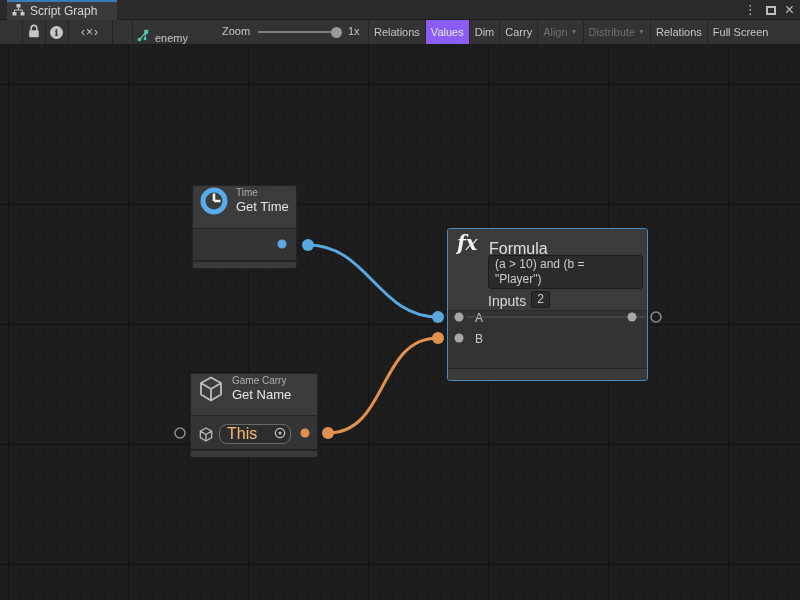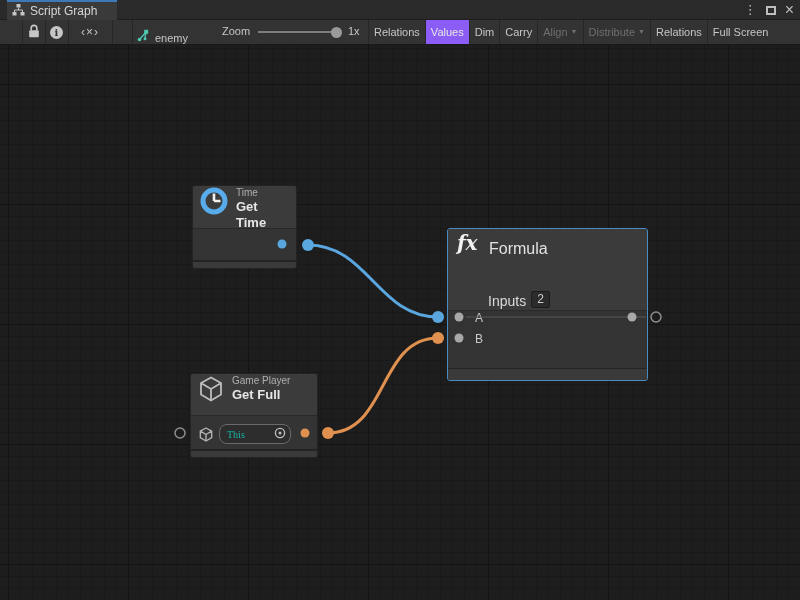--- a/index.html
+++ b/index.html
@@ -51,35 +51,35 @@
       linear-gradient(#191919 1px, transparent 1px),
       linear-gradient(90deg,#191919 1px, transparent 1px);
     background-size:120px 120px,120px 120px,12px 12px,12px 12px;
     background-position:8px 39px,8px 39px,8px 3px,8px 3px; }
 
   .node { position:absolute; background:#343434; border:1px solid #232323; border-radius:3px; }
   .node.selected { border:1px solid #4A8BC4; }
   .node-header { display:flex; align-items:flex-start; gap:7px; background:#3B3B3B;
     border-bottom:1px solid #282828; border-radius:2px 2px 0 0; padding:0 6px; }
   .cat { font-size:10px; color:#AFAFAF; line-height:13px; }
-  .ntitle { font-size:13px; color:#E6E6E6; line-height:16px;font-weight:bold; }
+  .ntitle { font-size:13px; color:#E6E6E6; line-height:16px; }
   .node-footer { position:absolute; left:0; right:0; bottom:0; height:8px; background:#3A3A3A;
     border-top:2px solid #232323; border-radius:0 0 2px 2px; }
 
   
   .node-time { left:192px; top:140px; width:105px; height:84px; }
   .node-time .node-header { height:43px; }
 
   
   .node-go { left:190px; top:328px; width:128px; height:85px; }
   .node-go .node-header { height:42px; }
   .go-field { position:absolute; left:28px; top:50px; width:72px; height:20px;
     background:#2D2D2D; border:1px solid #6A6A6A; border-radius:8px; display:flex;
     align-items:center; padding:0 4px 0 7px; }
-  .go-field-text { flex:1; font-size:10px; color:#14b8a6;font-family:Liberation Serif, serif; }
+  .go-field-text { flex:1; font-size:16px; color:#fdba74; }
   .mini-cube { position:absolute; left:7px; top:52px; }
 
   
   .node-formula { left:447px; top:183px; width:201px; height:153px; background:#333333; }
   .f-head { position:absolute; left:0; top:0; right:0; height:82px; background:#3B3B3B;
     border-bottom:1px solid #2A2A2A; border-radius:2px 2px 0 0; }
   .fx { position:absolute; left:9px; top:2px; font-family:"DejaVu Serif",serif;
     font-style:italic; font-weight:bold; font-size:20px; color:#F2F2F2; }
   .f-title { position:absolute; left:41px; top:11px; font-size:16px; color:#E2E2E2; }
   .f-expr { position:absolute; left:40px; top:26px; width:155px; height:34px;
@@ -197,22 +197,22 @@
     </div>
 
     <div class="node node-go">
       <div class="node-header">
         <span>
           <svg width="28" height="30" viewBox="0 0 28 30">
             <path d="M14,3.5 L24,9 V20.5 L14,26.5 L4,20.5 V9 Z M4,9 L14,15 L24,9 M14,15 V26.5" fill="none" stroke="#BDBDBD" stroke-width="1.8" stroke-linejoin="round"></path>
           </svg>
         </span>
         <span>
-          <div class="cat">Game Player</div>
-          <div class="ntitle">Get Full</div>
+          <div class="cat">Game Carry</div>
+          <div class="ntitle">Get Name</div>
         </span>
       </div>
       <span class="mini-cube">
         <svg width="16" height="17" viewBox="0 0 28 30">
           <path d="M14,3.5 L24,9 V20.5 L14,26.5 L4,20.5 V9 Z M4,9 L14,15 L24,9 M14,15 V26.5" fill="none" stroke="#B4B4B4" stroke-width="2.4" stroke-linejoin="round"></path>
         </svg>
       </span>
       <div class="go-field">
         <span class="go-field-text">This</span>
         <span>
@@ -222,20 +222,22 @@
           </svg>
         </span>
       </div>
       <div class="node-footer"></div>
     </div>
 
     <div class="node node-formula selected">
       <div class="f-head"></div>
       <span class="fx">fx</span>
       <span class="f-title">Formula</span>
+      <div class="f-expr">(a &gt; 10) and (b =
+"Player")</div>
       <span class="f-inputs-label">Inputs</span>
       <div class="f-inputs-val">2</div>
       <span class="f-port-label f-port-a">A</span>
       <span class="f-port-label f-port-b">B</span>
       <div class="node-footer"></div>
     </div>
 
     <svg class="overlay" viewBox="0 0 800 555">
 
       <path class="relation" d="M466,272 H646"></path>

